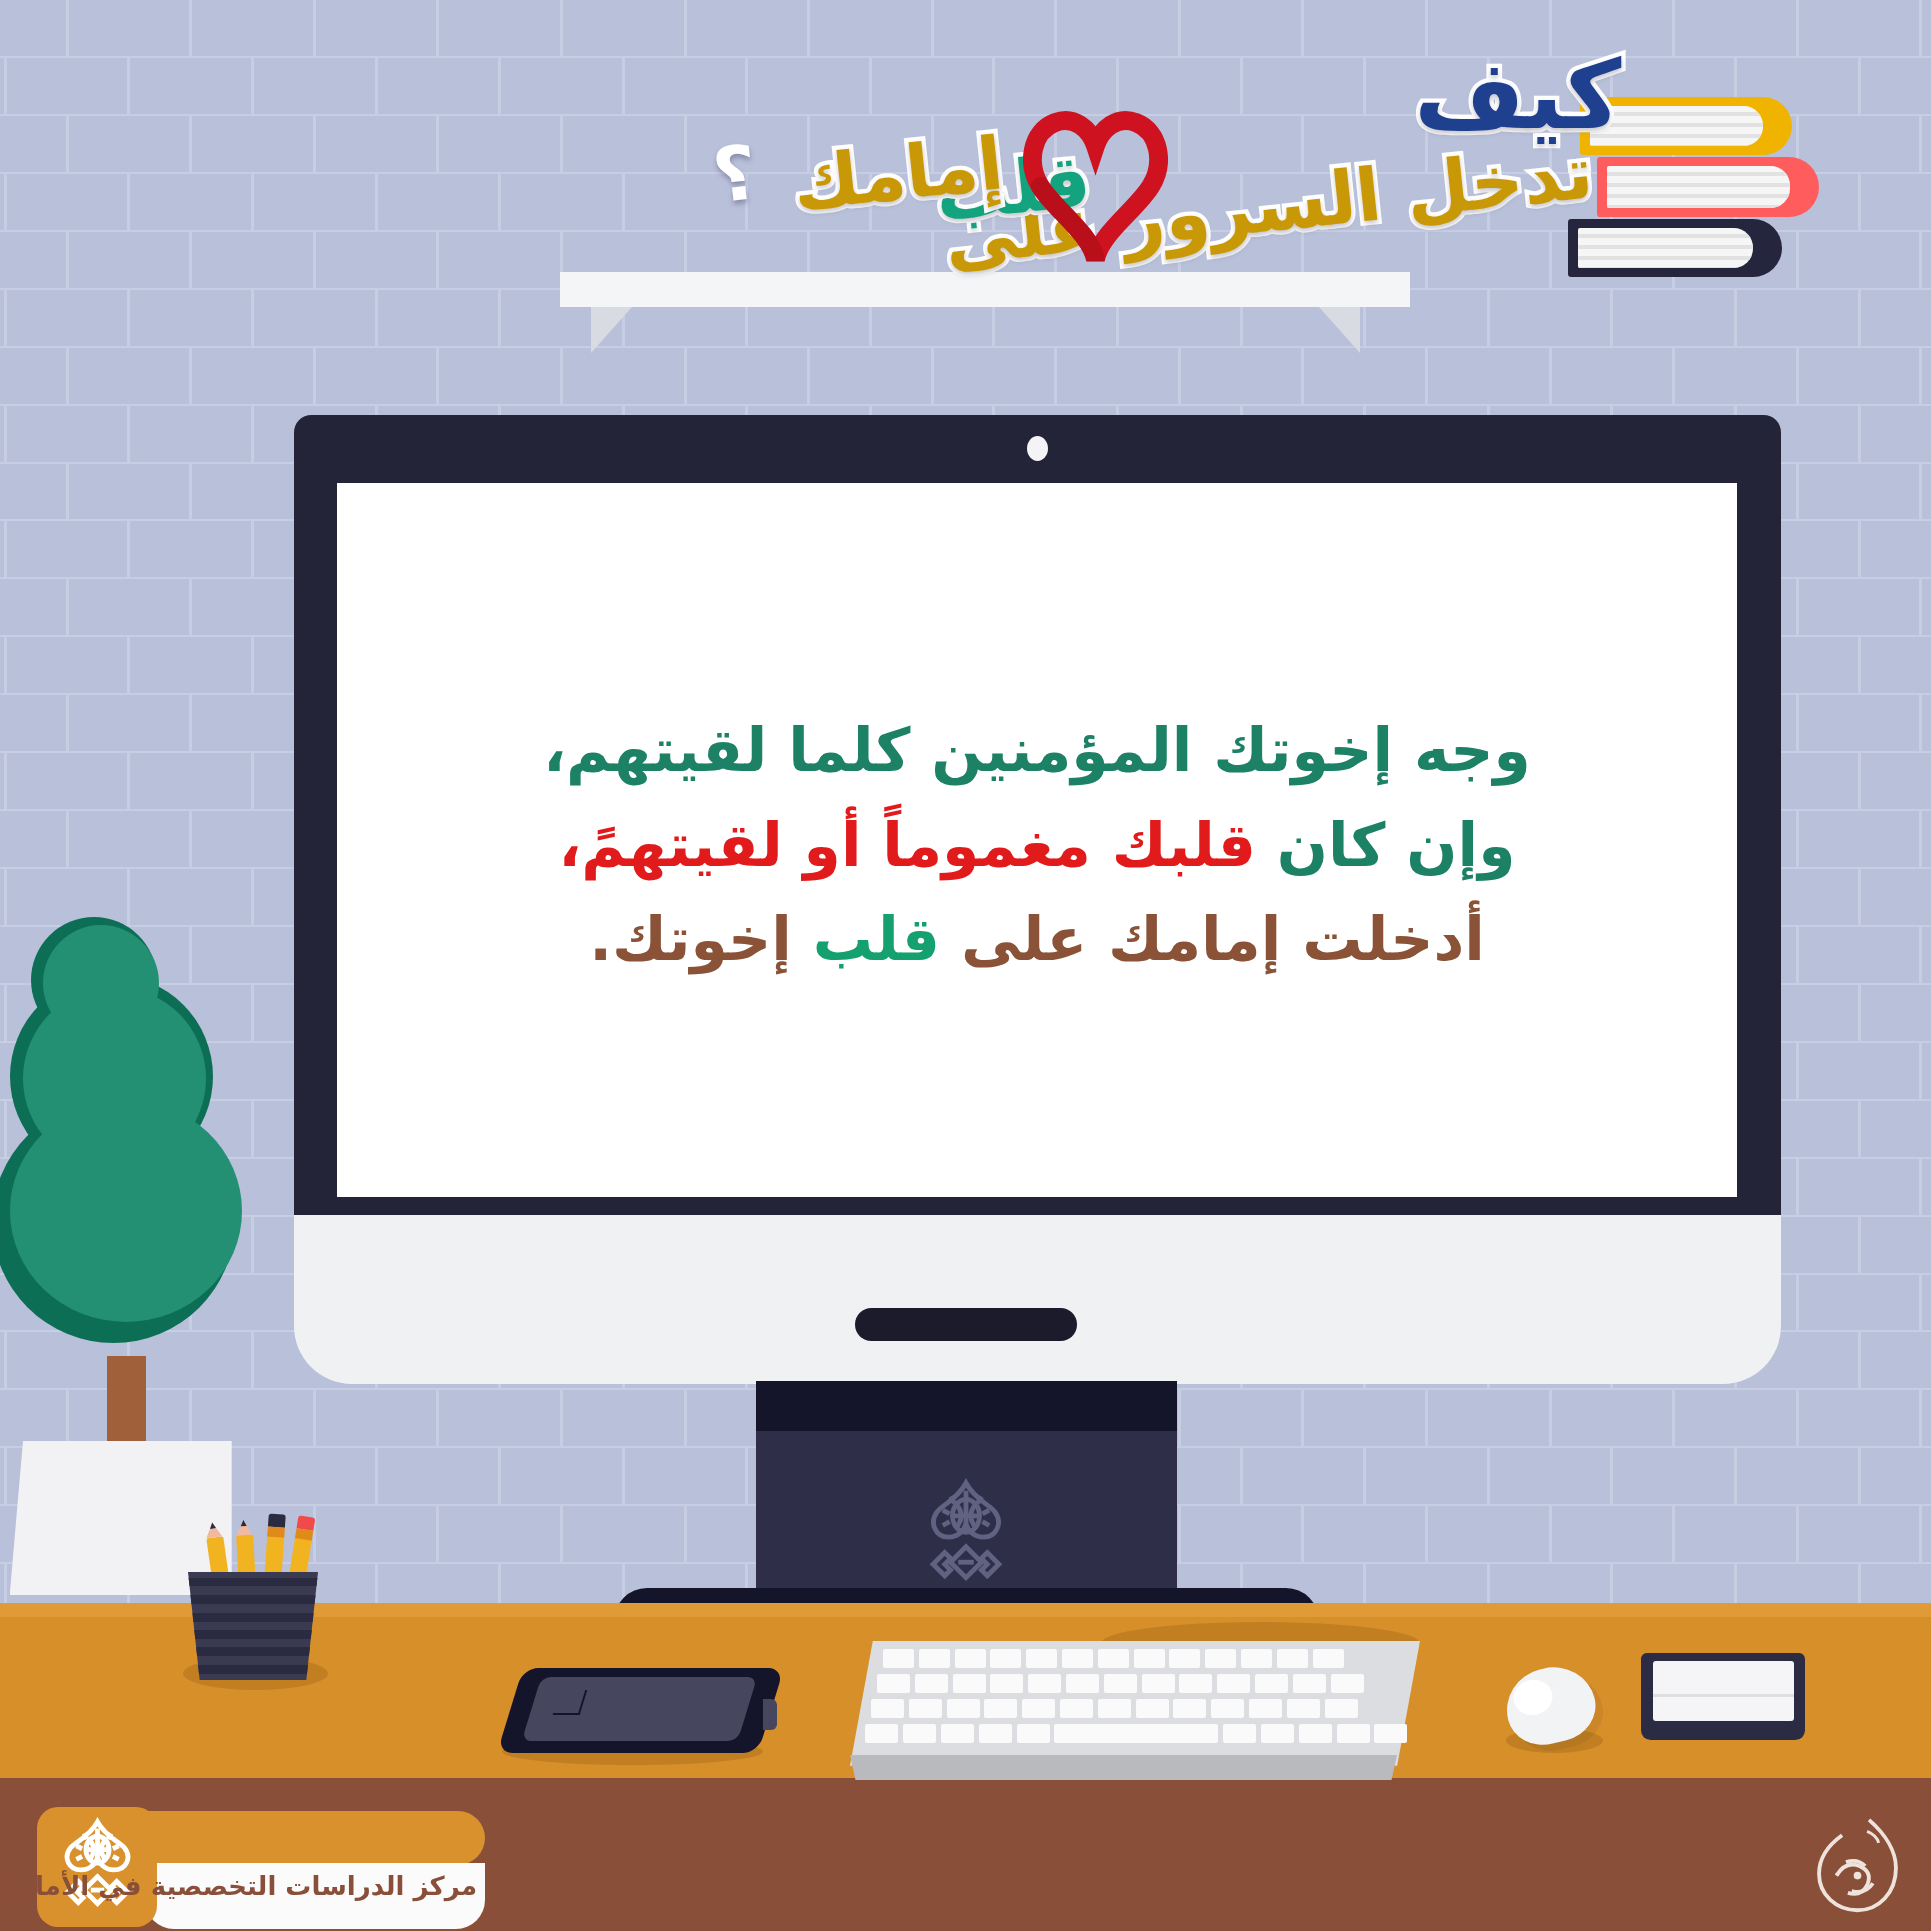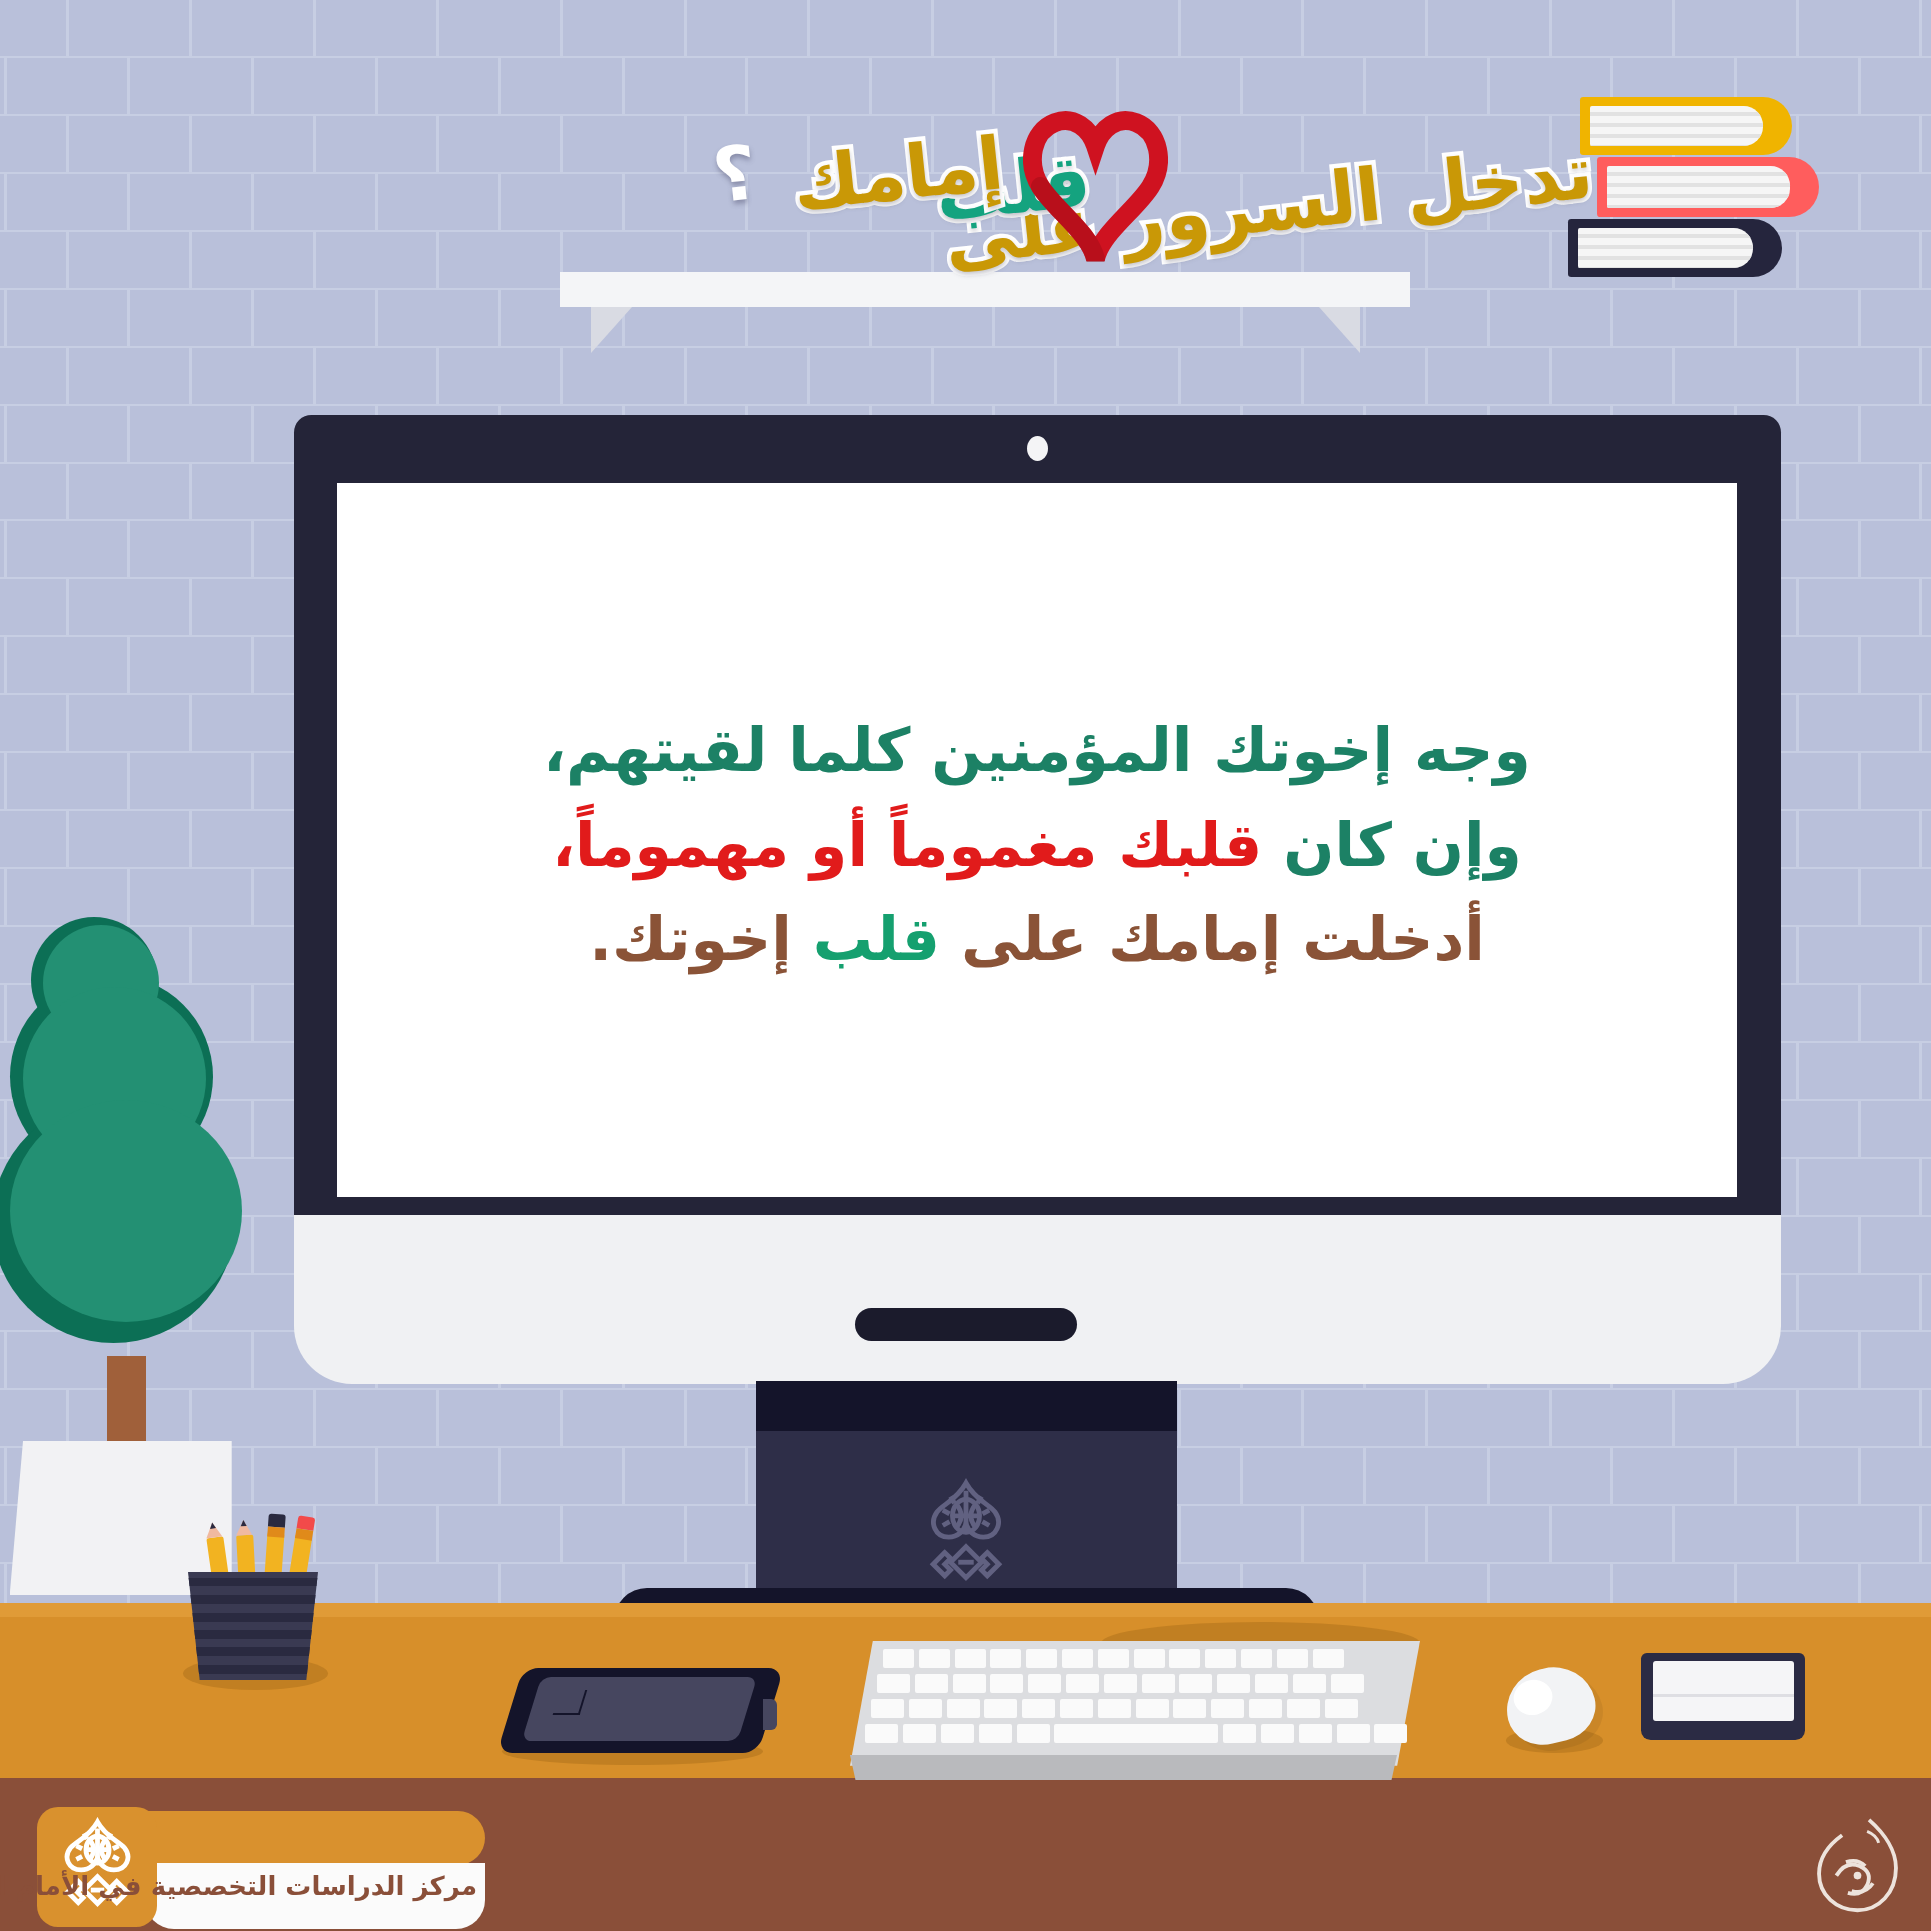--- a/index.html
+++ b/index.html
@@ -891,40 +891,41 @@
     <div class="book-pages">
       <i></i>
         <i></i>
         <i></i>
         <i></i>
     </div>
   </div>
 </div>
 
 <div id="heading">
+  <div class="hd-word" id="hd-kaif">كيف</div>
   <div class="hd-word" id="hd-line2">تدخل السرور على</div>
   <div class="hd-word" id="hd-qalb">قلب</div>
   <div class="hd-word" id="hd-imamak">إمامك</div>
   <div class="hd-word" id="hd-qmark">؟</div>
 
   <div id="heart-wrap">
     <svg viewBox="0 0 100 106" width="145" height="154" aria-hidden="true">
       <path d="M50 104 C46 86 22 70 12 54 C2 38 6 16 22 10 C35 5 46 14 50 26
                C54 14 65 5 78 10 C94 16 98 38 88 54 C78 70 54 86 50 104 Z" fill="none" stroke="#cf1220" stroke-width="13" stroke-linecap="round"></path>
       <path d="M50 104 C46 86 22 70 12 54" fill="none" stroke="#a50d18" stroke-width="13" stroke-linecap="round" opacity=".55"></path>
     </svg>
   </div>
 </div>
 
 <div id="monitor">
   <div id="monitor-cam"></div>
   <div id="screen">
     <div id="screen-text">
         <div class="quote-line"><span class="c-teal">وجه إخوتك المؤمنين كلما لقيتهم،</span></div>
-        <div class="quote-line"><span class="c-teal">وإن كان </span><span class="c-red">قلبك مغموماً أو مهموماً،</span></div>
+        <div class="quote-line"><span class="c-teal">وإن كان </span><span class="c-red">قلبك مغموماً أو لقيتهمً،</span></div>
         <div class="quote-line"><span class="c-brown">أدخلت إمامك على </span><span class="c-green">قلب</span><span class="c-brown"> إخوتك.</span></div>
       </div>
   </div>
 </div>
 <div id="monitor-chin"></div>
 <div id="monitor-bezel-bottom"></div>
 <div id="monitor-logo-bar"></div>
 <div id="monitor-neck"></div>
 <div id="monitor-neck-top"></div>
 

